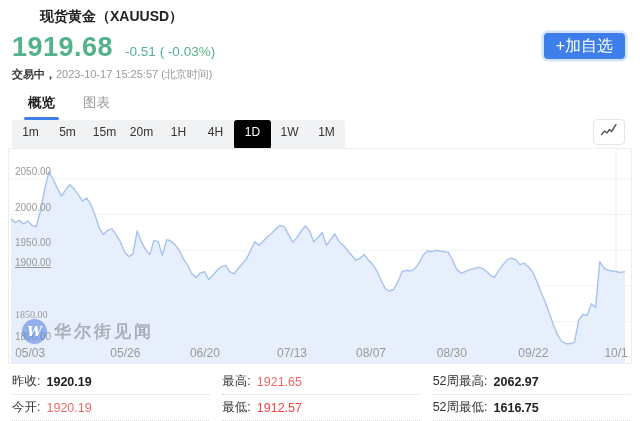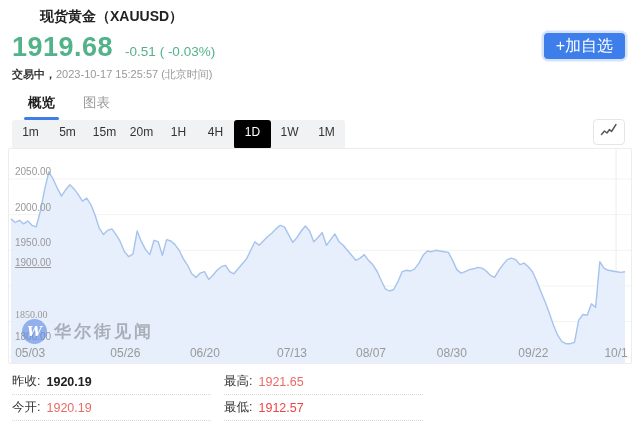--- a/index.html
+++ b/index.html
@@ -144,15 +144,25 @@
     <div class="stat-col">
       <div class="stat-cell">
         <span class="stat-label">最高:</span>
         <span class="stat-value" style="color: rgb(234, 107, 102);">1921.65</span>
       </div>
       <div class="stat-cell">
         <span class="stat-label">最低:</span>
         <span class="stat-value" style="color: #ef4444;">1912.57</span>
       </div>
     </div>
+    <div class="stat-col">
+      <div class="stat-cell">
+        <span class="stat-label">52周最高:</span>
+        <span class="stat-value bold" style="color: rgb(34, 34, 34);">2062.97</span>
+      </div>
+      <div class="stat-cell">
+        <span class="stat-label">52周最低:</span>
+        <span class="stat-value bold" style="color: rgb(34, 34, 34);">1616.75</span>
+      </div>
+    </div>
   </div>
 
 </div>
 
 </body></html>

